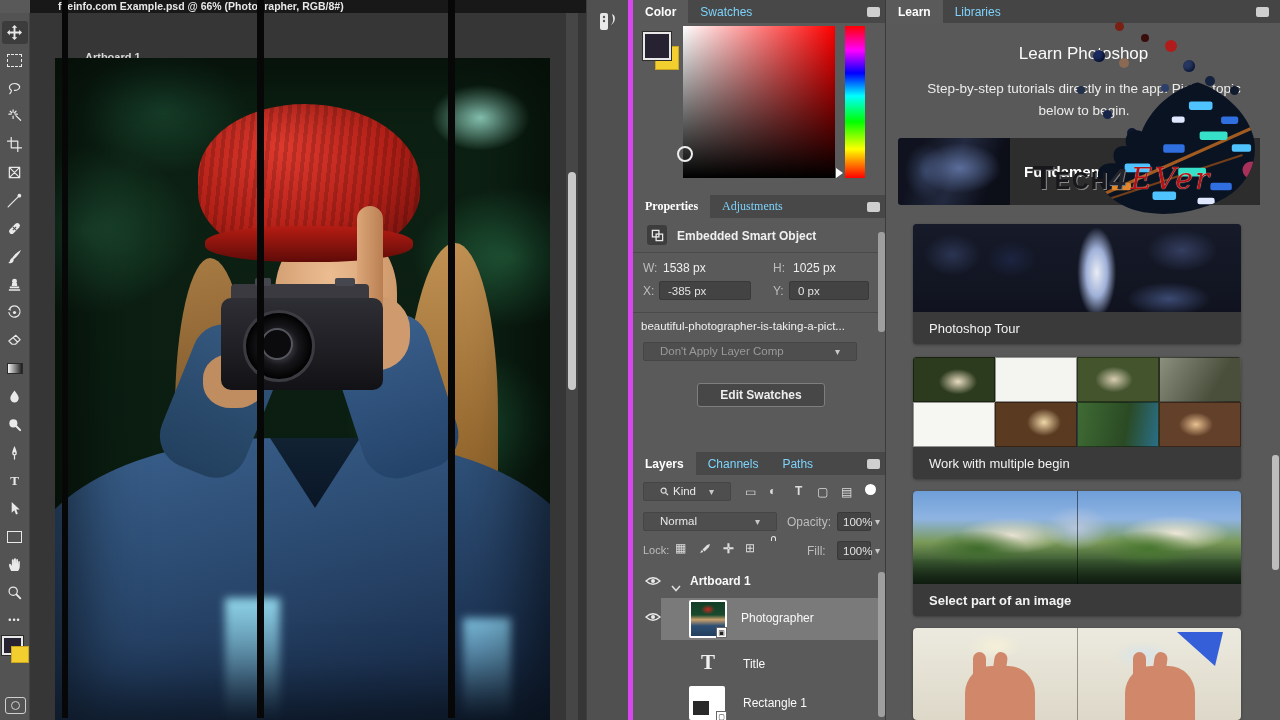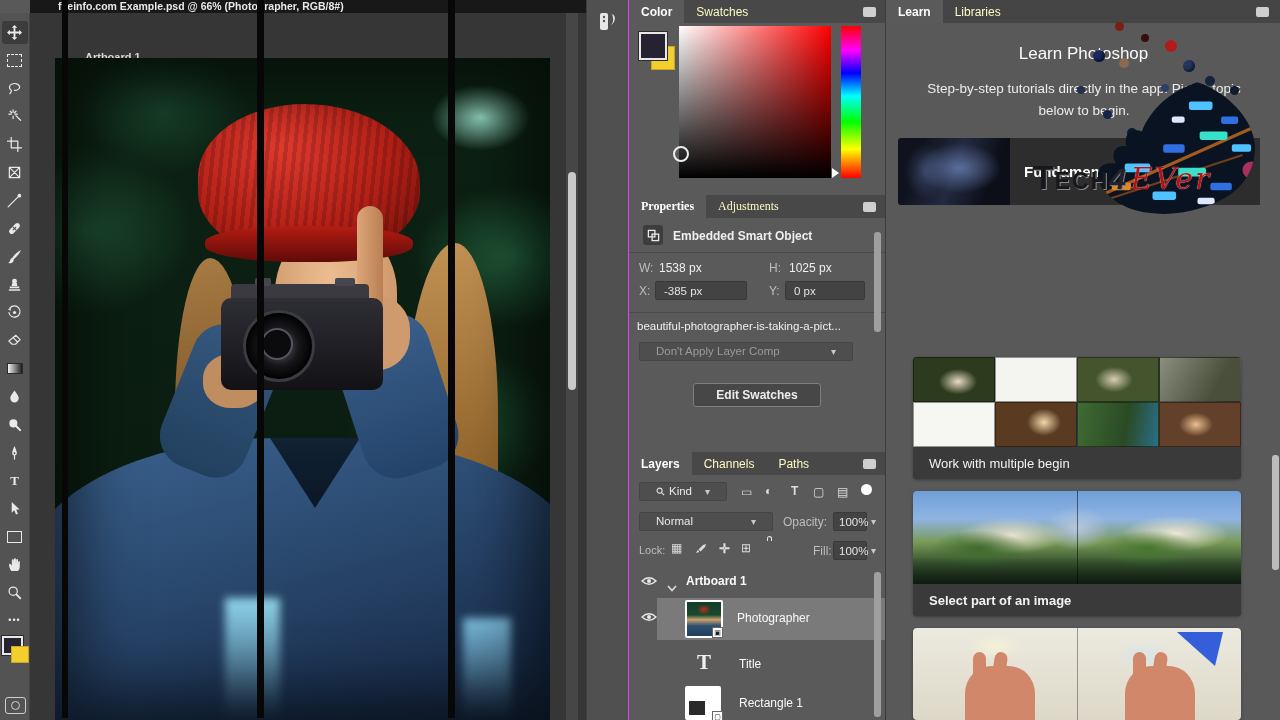--- a/index.html
+++ b/index.html
@@ -83,23 +83,23 @@
   .vignette{left:0;top:0;width:495px;height:662px;box-shadow:inset 0 0 60px 25px rgba(0,0,0,.55);}
   .glitch{top:0;height:718px;background:#070707;z-index:40;}
   .canvas-sb-track{left:566px;top:13px;width:12px;height:707px;background:#464646;}
   .canvas-sb{left:568px;top:172px;width:8px;height:218px;background:#c9c9c9;border-radius:4px;z-index:41;}
 
   
   .dock{left:586px;top:0;width:42px;height:720px;background:#505050;border-left:1px solid #3e3e3e;}
   .dock-ico{left:596px;top:10px;width:24px;height:26px;}
 
   
-  .pcol{left:628px;top:0;width:257px;height:720px;background:#5a5a5a;border-left:1px solid #d946ef;}
+  .pcol{left:628px;top:0;width:257px;height:720px;background:#5a5a5a;border-left:5px solid #d946ef;}
   .tabbar{position:absolute;left:0;width:257px;height:23px;background:#484848;display:flex;align-items:stretch;}
-  .tab{padding:0 12px;display:flex;align-items:center;font-size:12px;color:#fef9c3;}
+  .tab{padding:0 12px;display:flex;align-items:center;font-size:12px;color:#7dd3fc;}
   .tab.active{background:#5a5a5a;color:#fff;font-weight:bold;}
   .pmenu{position:absolute;width:13px;height:10px;border-radius:2px;background:#cfcfcf;}
   .divider{position:absolute;left:0;width:257px;height:1px;background:#4a4a4a;}
   .lbl{color:#bdbdbd;font-size:12px;}
   .val{color:#efefef;font-size:12px;}
   .inputbox{position:absolute;height:19px;background:#434343;border:1px solid #393939;border-radius:2px;
             color:#e2e2e2;font-size:11.5px;line-height:19px;padding-left:8px;box-sizing:border-box;}
   .grad-box{left:50px;top:26px;width:152px;height:152px;
             background:linear-gradient(rgba(0,0,0,0),#000),linear-gradient(90deg,#fff,#f00);}
   .grad-cursor{left:44px;top:146px;width:12px;height:12px;border:2px solid #eee;border-radius:50%;z-index:5;}
@@ -429,21 +429,21 @@
     <div class="inputbox" style="left:204px;top:512px;width:34px;padding-left:5px;">100%</div>
     <span class="abs caret" style="left:242px;top:516px;">▾</span>
     <div class="abs lbl" style="left:10px;top:544px;font-size:11px;">Lock:</div>
     <span class="abs fi" style="left:42px;top:542px;">▦</span>
     <span class="abs" style="left:66px;top:541px;"><svg viewBox="0 0 12 12" width="12" height="12">
           <path d="M11 1 8 2 3.5 6.5 5.5 8.5 10 4Z M3 7 C2.2 7.5 1.8 9 1 10 2.3 9.8 3.6 9.5 4.2 8.5Z" fill="#ddd"></path>
         </svg></span>
     <span class="abs lock-plus" style="left:90px;top:542px;">✛</span>
     <span class="abs fi" style="left:112px;top:542px;">⊞</span>
     <span class="abs" style="left:137px;top:541px;"><span class="padlock"></span></span>
-    <div class="abs lbl" style="left:184px;top:544px;">Fill:</div>
+    <div class="abs lbl" style="left:174px;top:544px;">Fill:</div>
     <div class="inputbox" style="left:204px;top:541px;width:34px;padding-left:5px;">100%</div>
     <span class="abs caret" style="left:242px;top:545px;">▾</span>
 
     <div class="abs" style="left:0;top:568px;width:257px;height:28px;">
       <span class="abs eye" style="left:12px;top:8px;">
           <svg viewBox="0 0 16 10" width="16" height="10">
             <path d="M1 5 Q8 -1.5 15 5 Q8 11.5 1 5Z" fill="none" stroke="#e8e8e8" stroke-width="1.4"></path>
             <circle cx="8" cy="5" r="2" fill="#e8e8e8"></circle>
           </svg>
         </span>
@@ -492,20 +492,24 @@
     <div class="learn-sub">Step-by-step tutorials directly in the app. Pick a topic below to begin.</div>
 
     <div class="abs section-thumb"></div>
     <div class="abs section-bar">
       <span class="section-title">Fundamental Skills</span>
       <span class="section-chev"><svg viewBox="0 0 20 12" width="20" height="12">
             <path d="M2 2 10 10 18 2" fill="none" stroke="#eee" stroke-width="2"></path>
           </svg></span>
     </div>
 
+    <div class="card" style="top:224px;">
+      <div class="card-img img-tour"></div>
+      <div class="card-label">Photoshop Tour</div>
+    </div>
 
     <div class="card" style="top:357px;">
       <div class="card-img img-collage">
         <div style="background:radial-gradient(24px 16px at 55% 55%,#e8dcc2,#2c3a1d 80%);"></div>
         <div style="background:#f4f4f0;"></div>
         <div style="background:radial-gradient(22px 15px at 45% 50%,#d8cdb2,#44552e 85%);"></div>
         <div style="background:linear-gradient(120deg,#8b8f7e,#4a4f3c 70%);"></div>
         <div style="background:#f6f6f2;"></div>
         <div style="background:radial-gradient(20px 16px at 60% 45%,#f0d8a8,#5a3b22 85%);"></div>
         <div style="background:linear-gradient(100deg,#3f6b34,#2a4a24 60%,#2a6f88 100%);"></div>

